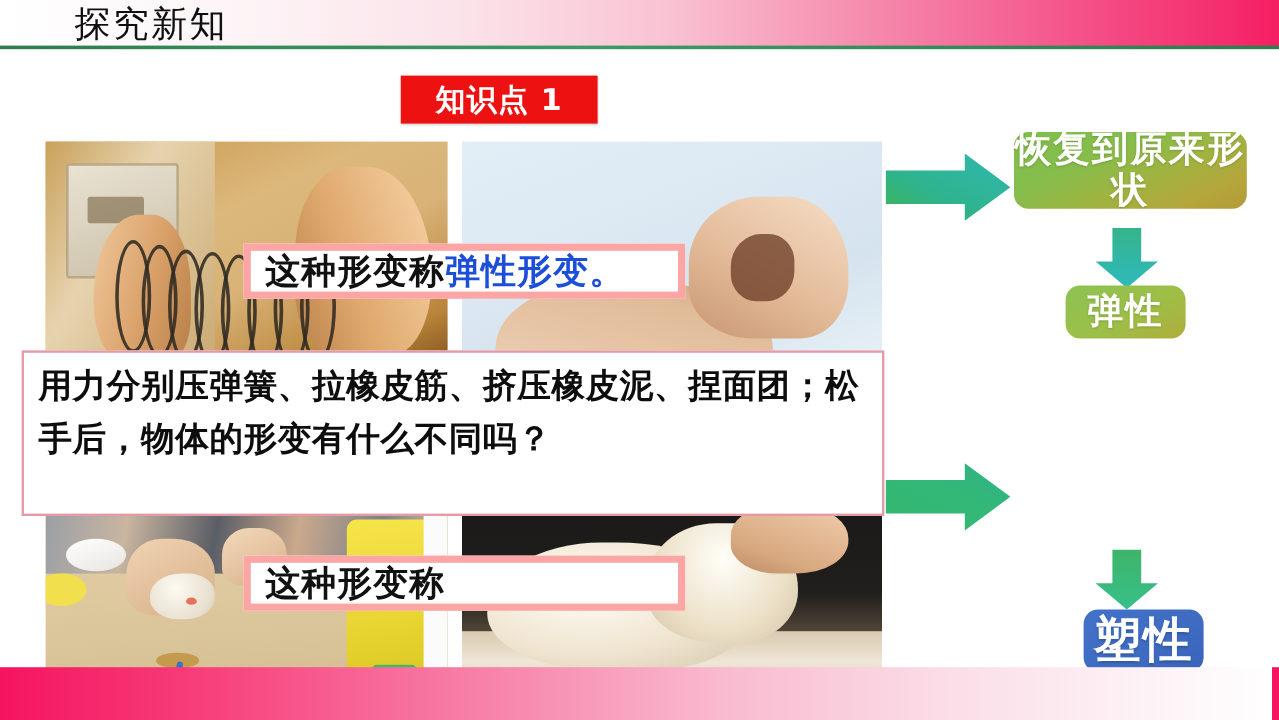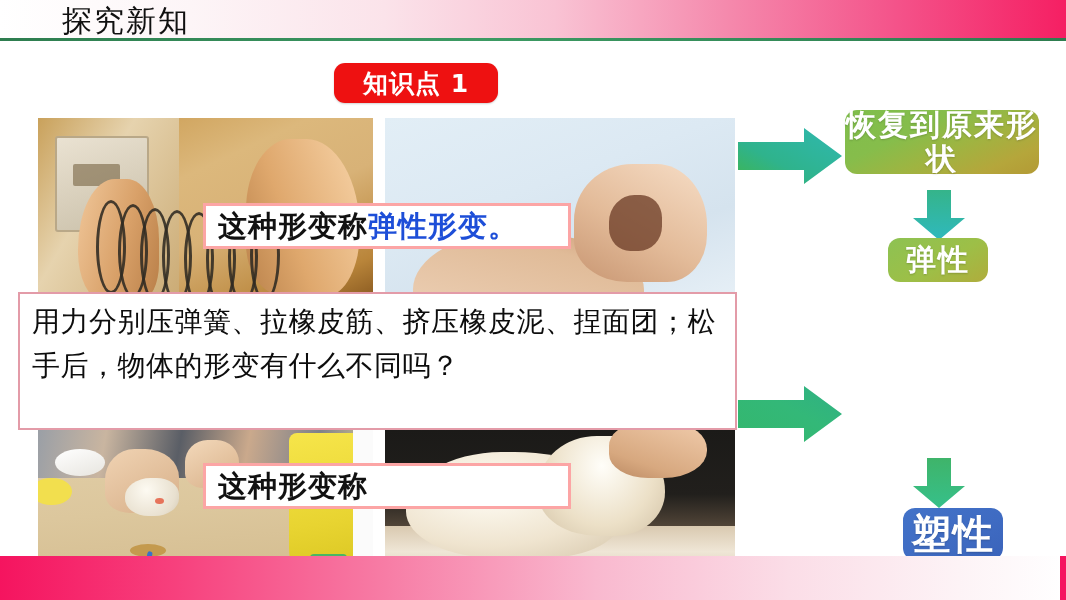--- a/index.html
+++ b/index.html
@@ -24,21 +24,21 @@
     position:absolute;left:62px;top:4px;
     font-size:30px;line-height:34px;color:#101010;font-weight:400;
     letter-spacing:2px;
     font-family:"DejaVu Sans","Liberation Sans",sans-serif;
     white-space:nowrap;
   }
 
   
   .kp-badge{
     position:absolute;left:334px;top:63px;width:164px;height:40px;
-    background:#ee1111;border-radius:11px;
+    background:#ee1111;border-radius:0;
     color:#ffffff;font-size:25px;font-weight:700;
     display:flex;align-items:center;justify-content:center;
     letter-spacing:1px;
     box-shadow:0 1px 2px rgba(0,0,0,.18);
   }
   .kp-title{
     position:absolute;left:516px;top:63px;height:40px;
     display:flex;align-items:center;
     font-size:30px;font-weight:700;color:#0a0a0a;letter-spacing:3px;
     white-space:nowrap;
@@ -102,35 +102,35 @@
     background:linear-gradient(180deg,#d9c9b0,#efe6d6 40%,#cfc0a8 100%);}
   #photo-dough .mass{position:absolute;left:6%;top:14%;width:62%;height:66%;
     background:radial-gradient(ellipse at 38% 36%,#fffdf6,#efe4cf 58%,#d6c7ac);border-radius:44% 50% 36% 42%/56% 52% 40% 44%;}
   #photo-dough .mass2{position:absolute;left:44%;top:4%;width:36%;height:62%;
     background:radial-gradient(ellipse at 50% 30%,#fffef9,#ece0c7 60%,#d2c2a6);border-radius:46% 42% 40% 48%/50% 56% 44% 40%;}
   #photo-dough .hands{position:absolute;right:8%;top:-4%;width:28%;height:34%;
     background:linear-gradient(200deg,#f0cbab,#d7a87f 70%,#bb8a63);border-radius:30% 34% 44% 40%/40% 46% 50% 44%;}
 
   
   .callout{
-    position:absolute;background:#ffffff;border:3px solid #fca5a5;
+    position:absolute;background:#ffffff;border:6px solid #fca5a5;
     display:flex;align-items:center;
     font-size:29px;line-height:1;font-weight:600;color:#111;
     padding:3px 12px;letter-spacing:1px;white-space:nowrap;
     box-sizing:border-box;
   }
   .callout .em{color:#1d4ed8;}
   #callout-elastic{left:203px;top:203px;width:368px;height:46px;}
   #callout-plastic{left:203px;top:463px;width:368px;height:46px;}
 
   .question-box{
     position:absolute;left:18px;top:292px;width:719px;height:138px;
     background:#ffffff;border:2px solid #e39ba8;box-sizing:border-box;
     padding:6px 10px 4px 12px;
-    font-size:28px;line-height:44px;color:#0d0d0d;font-weight:400;
+    font-size:28px;line-height:44px;color:#0d0d0d;font-weight:700;
     letter-spacing:0.5px;
   }
 
   
   .arrow-right{position:absolute;}
   .arrow-right svg{display:block;}
   .arrow-down{position:absolute;}
   .arrow-down svg{display:block;}
 
   .flowbox{

